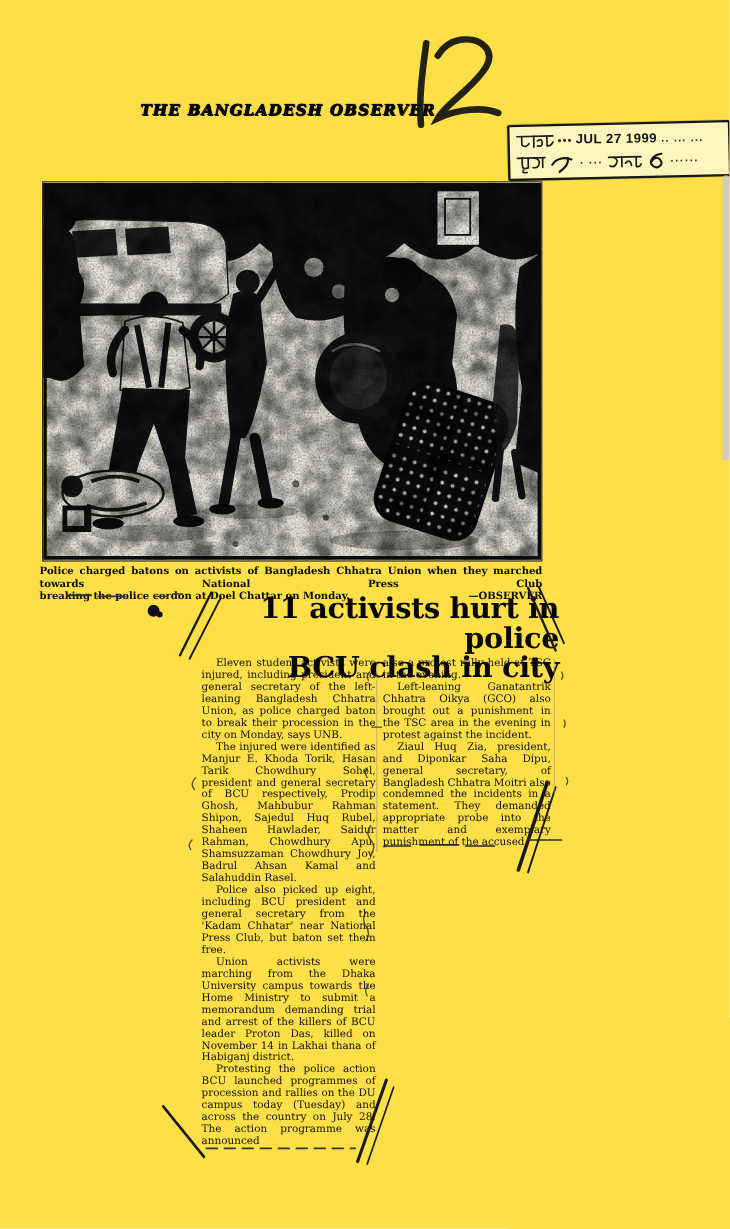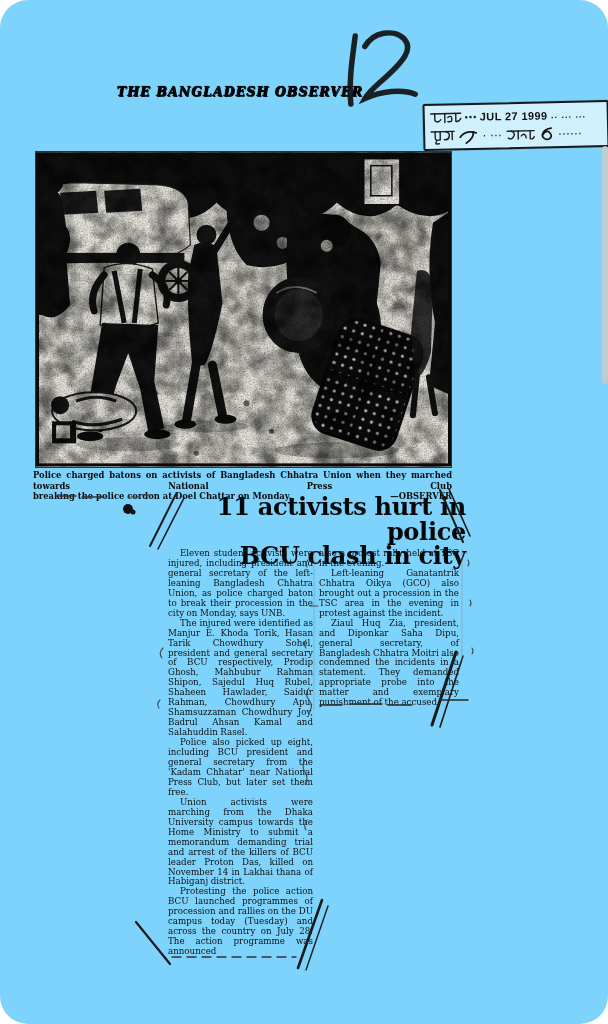--- a/index.html
+++ b/index.html
@@ -1,18 +1,18 @@
 <!DOCTYPE html>
 <html><head>
 <meta charset="utf-8">
 <style>
   html,body{margin:0;padding:0;}
   body{width:608px;height:1024px;background:#ffffff;position:relative;
        font-family:"DejaVu Serif", serif;color:#0d0d0d;}
-  .page{position:absolute;inset:0;background:#7dd3fc;overflow:hidden;border-radius:28px;}
+  .page{position:absolute;inset:0;background:#fde047;overflow:hidden;}
 
   
   .masthead{position:absolute;left:117px;top:84px;font-size:12.5px;font-weight:bold;
     font-style:italic;letter-spacing:1.1px;color:#050505;white-space:nowrap;
     text-shadow:0 0 1px #000, .6px .6px 0 #000, -.4px .2px 0 rgba(0,0,0,.75);}
 
   
   .handnum{position:absolute;left:334px;top:30px;transform:rotate(2deg);}
 
   
@@ -279,27 +279,27 @@
 
   <div class="headline">
     <div>11 activists hurt in police</div>
     <div>BCU clash in city</div>
   </div>
 
   <div class="columns">
     <div class="col col-left">
         <p class="para">Eleven student activists were injured, including president and general secretary of the left-leaning Bangladesh Chhatra Union, as police charged baton to break their procession in the city on Monday, says UNB.</p>
         <p class="para">The injured were identified as Manjur E. Khoda Torik, Hasan Tarik Chowdhury Sohel, president and general secretary of BCU respectively, Prodip Ghosh, Mahbubur Rahman Shipon, Sajedul Huq Rubel, Shaheen Hawlader, Saidur Rahman, Chowdhury Apu, Shamsuzzaman Chowdhury Joy, Badrul Ahsan Kamal and Salahuddin Rasel.</p>
-        <p class="para">Police also picked up eight, including BCU president and general secretary from the 'Kadam Chhatar' near National Press Club, but later set them free.</p>
+        <p class="para">Police also picked up eight, including BCU president and general secretary from the 'Kadam Chhatar' near National Press Club, but baton set them free.</p>
         <p class="para">Union activists were marching from the Dhaka University campus towards the Home Ministry to submit a memorandum demanding trial and arrest of the killers of BCU leader Proton Das, killed on November 14 in Lakhai thana of Habiganj district.</p>
         <p class="para">Protesting the police action BCU launched programmes of procession and rallies on the DU campus today (Tuesday) and across the country on July 28. The action programme was announced</p>
       </div>
     <div class="col col-right">
         <p class="para">also a protest rally held at TSC in the evening.</p>
-        <p class="para">Left-leaning Ganatantrik Chhatra Oikya (GCO) also brought out a procession in the TSC area in the evening in protest against the incident.</p>
+        <p class="para">Left-leaning Ganatantrik Chhatra Oikya (GCO) also brought out a punishment in the TSC area in the evening in protest against the incident.</p>
         <p class="para">Ziaul Huq Zia, president, and Diponkar Saha Dipu, general secretary, of Bangladesh Chhatra Moitri also condemned the incidents in a statement. They demanded appropriate probe into the matter and exemplary punishment of the accused.</p>
       </div>
   </div>
 
   <svg class="marks" width="608" height="1024" viewBox="0 0 608 1024">
     <g stroke="#1a1a1a" stroke-linecap="round" fill="none">
 
       <path d="M150,546 L176,494" stroke-width="2"></path>
       <path d="M158,549 L184,498" stroke-width="1.6"></path>
 

